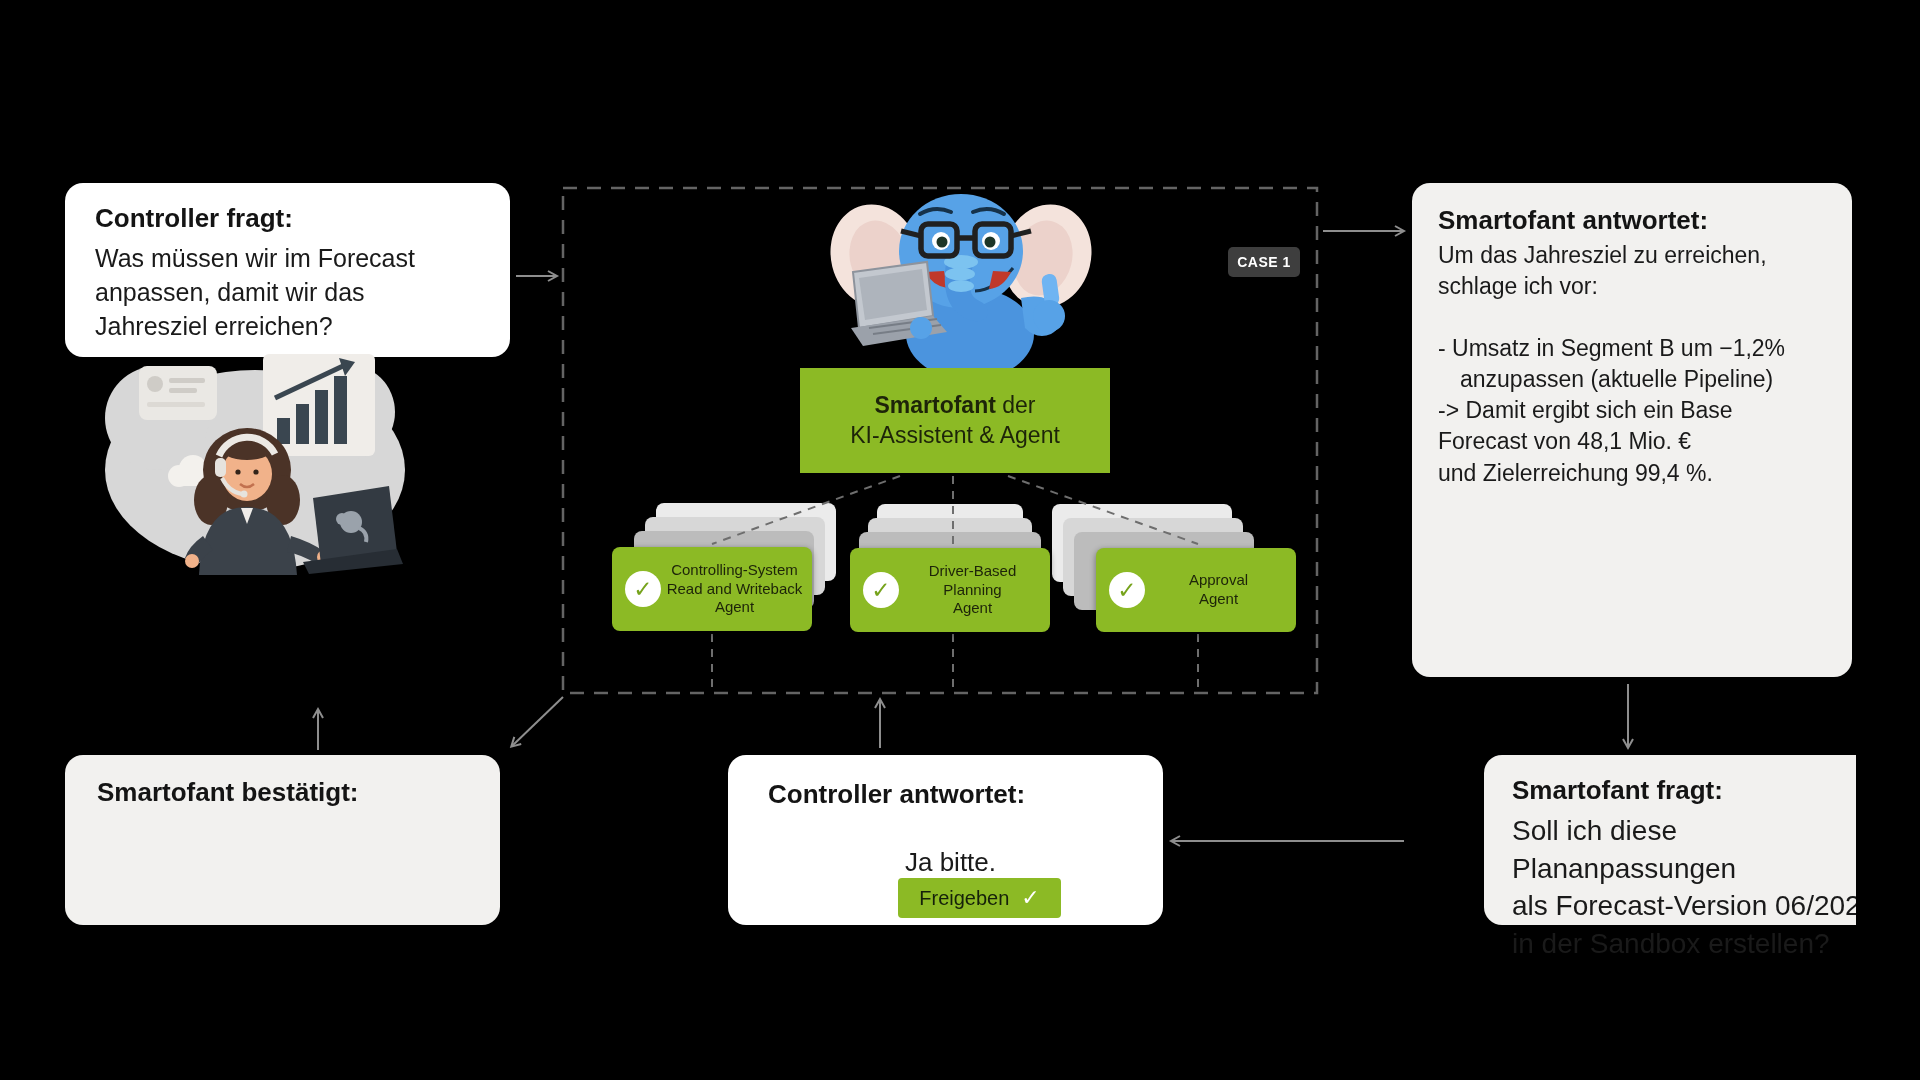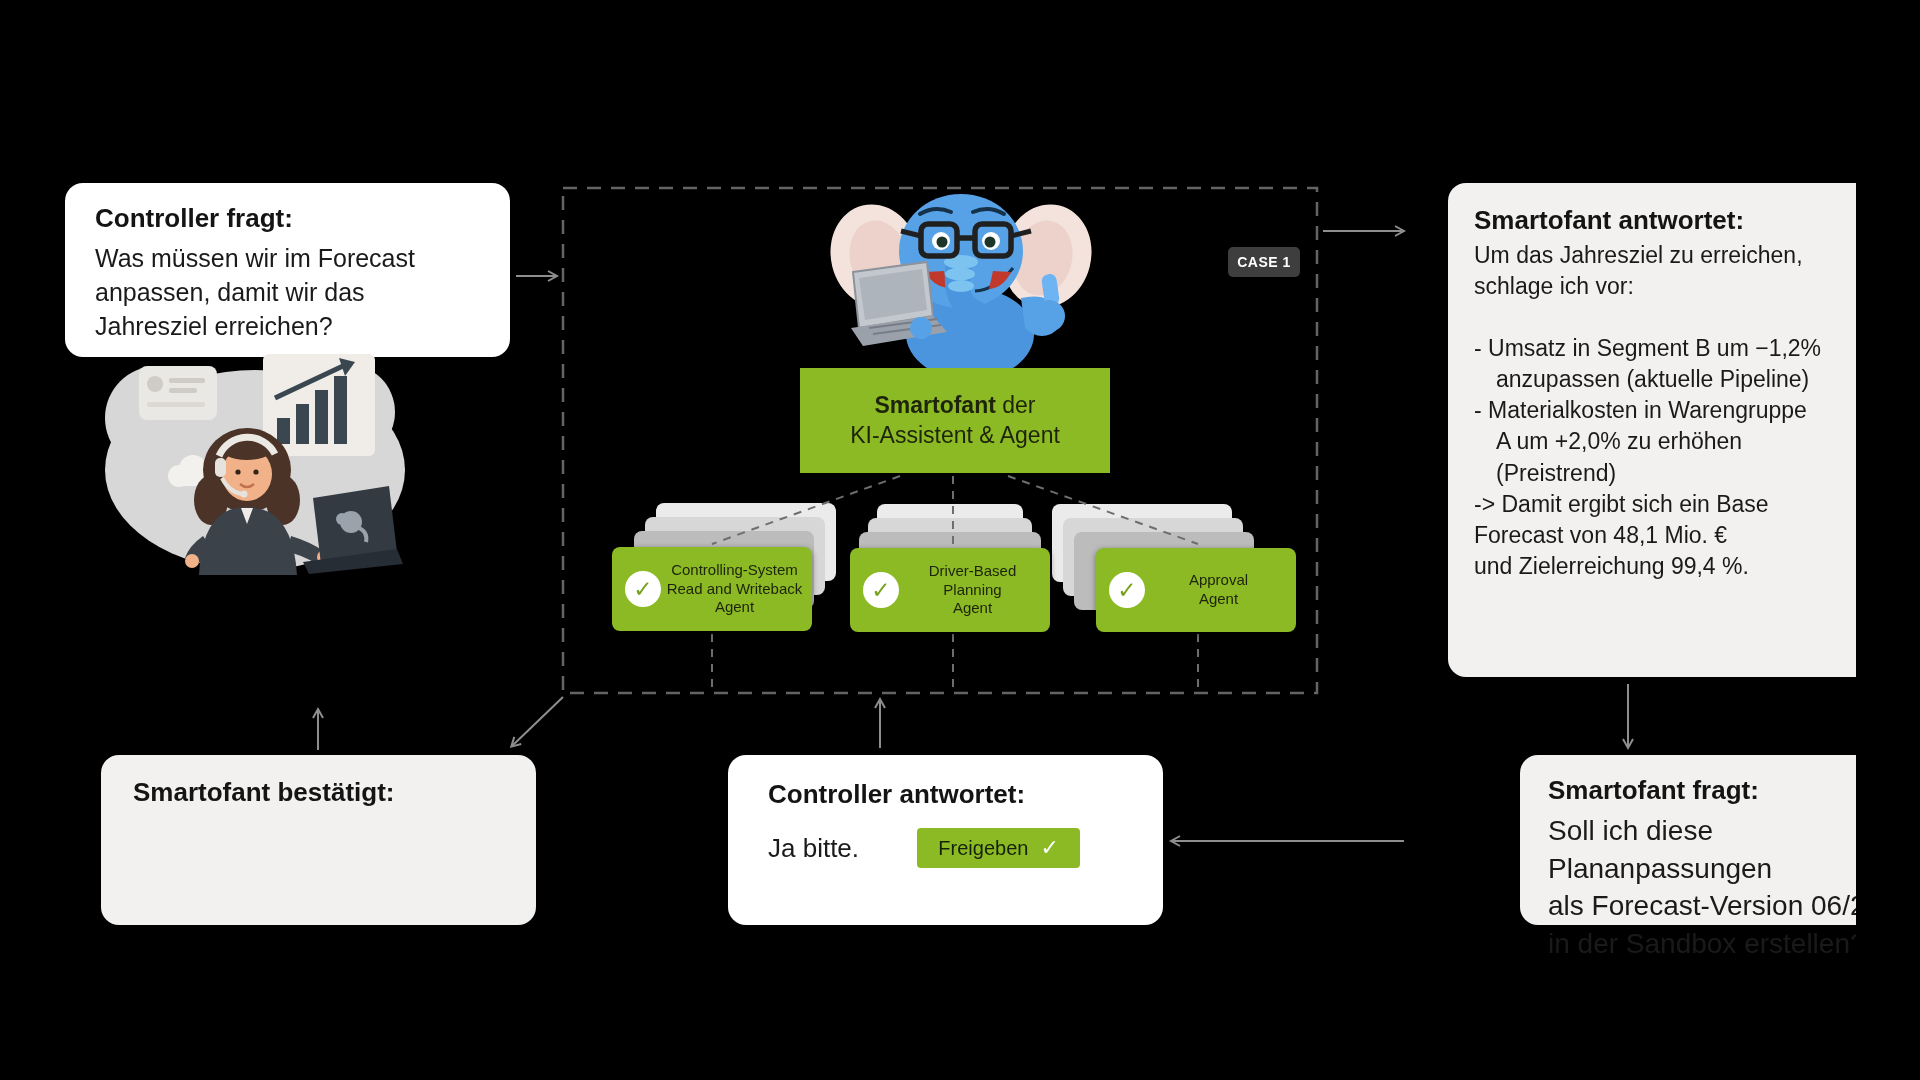--- a/index.html
+++ b/index.html
@@ -3,21 +3,21 @@
 <meta charset="utf-8">
 <style>
   html,body{margin:0;padding:0;background:#000;}
   #stage{position:relative;width:1856px;height:1080px;background:#000;overflow:hidden;
          font-family:"Liberation Sans","DejaVu Sans",sans-serif;color:#1a1a1a;}
   .abs{position:absolute;}
   svg.layer{position:absolute;left:0;top:0;pointer-events:none;}
   
   .box{position:absolute;border-radius:18px;box-sizing:border-box;}
   .bg-white{background:#ffffff;}
-  .bg-panel{background:#f2f1ef;margin-left:36px;}
+  .bg-panel{background:#f2f1ef;}
   .box h3{margin:0;font-size:26px;font-weight:bold;color:#141414;}
   .pre{white-space:pre-line;}
   .box .body{font-size:25px;line-height:1.35;color:#1a1a1a;}
   #box-answer .body{font-size:23px;line-height:1.36;}
   #box-answer .bullet{padding-left:22px;text-indent:-22px;white-space:pre-line;}
   #box-followup .body{font-size:28px;line-height:1.34;}
   
   #case-badge{left:1228px;top:202px;width:72px;height:30px;background:#3e3e3e;border-radius:5px;
               color:#fff;font-size:14px;font-weight:600;letter-spacing:.5px;
               display:flex;align-items:center;justify-content:center;z-index:2;margin-top:45px;}
@@ -28,21 +28,21 @@
   #main-agent-box b{font-weight:bold;}
   
   .gcard{position:absolute;border-radius:8px;z-index:2;}
   .agent-card{position:absolute;width:200px;height:84px;background:#8cba25;border-radius:8px;z-index:4;
               display:flex;align-items:center;box-shadow:0 2px 6px rgba(0,0,0,.45);}
   .check-circle{width:36px;height:36px;border-radius:50%;background:#ffffff;margin-left:13px;flex:0 0 auto;
                 display:flex;align-items:center;justify-content:center;font-size:23px;font-weight:bold;color:#76a31c;}
   .agent-label{flex:1;text-align:center;font-size:15px;line-height:1.25;color:#1d2409;padding:0 8px 0 4px;white-space:pre-line;}
   
   #box-approve{padding:24px 30px 0 40px;}
-  #approve-row{display:flex;align-items:center;margin-top:18px;}
+  #approve-row{display:flex;align-items:center;margin-top:37px;flex-direction:column;}
   #approve-answer{font-size:26px;color:#1a1a1a;}
   #freigeben-btn{margin-left:58px;width:163px;height:40px;background:#8cba25;border:none;border-radius:4px;
                  display:flex;align-items:center;justify-content:center;cursor:pointer;
                  font-family:inherit;}
   #freigeben-btn .lbl{font-size:20px;color:#15210a;}
   #freigeben-btn .chk{font-size:22px;font-weight:bold;color:#ffffff;margin-left:12px;}
 </style>
 </head>
 <body>
 
@@ -72,23 +72,20 @@
 Jahresziel erreichen?</div>
   </div>
 
   <div class="box bg-panel" id="box-answer" style="left:1412px;top:183px;width:440px;height:494px;padding:22px 26px;z-index:2">
     <h3>Smartofant antwortet:</h3>
     <div class="body pre" style="margin-top:4px">Um das Jahresziel zu erreichen,
 schlage ich vor:</div>
     <div class="body" style="margin-top:30px">
       <div class="bullet">- Umsatz in Segment B um −1,2%
 anzupassen (aktuelle Pipeline)</div>
-      <div class="bullet">- Materialkosten in Warengruppe
-A um +2,0% zu erhöhen
-(Preistrend)</div>
       <div class="pre">-&gt; Damit ergibt sich ein Base
 Forecast von 48,1 Mio. €
 und Zielerreichung 99,4 %.</div>
     </div>
   </div>
 
   <div class="box bg-panel" id="box-confirm" style="left:65px;top:755px;width:435px;height:170px;padding:22px 32px;z-index:2">
     <h3>Smartofant bestätigt:</h3>
   </div>
 

